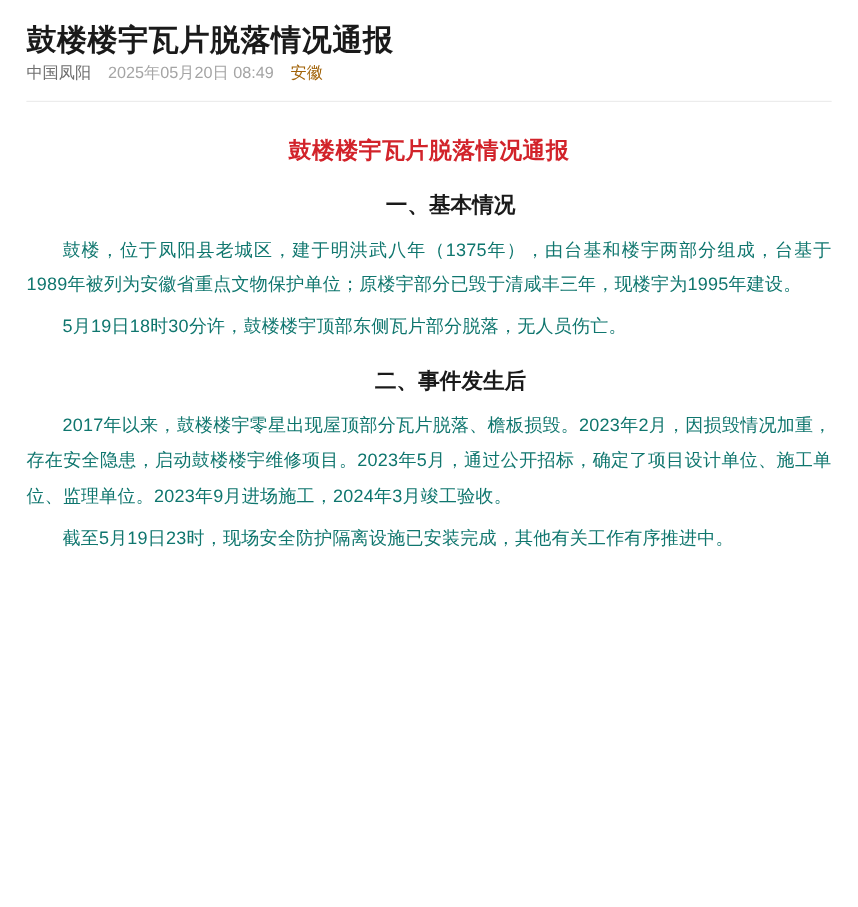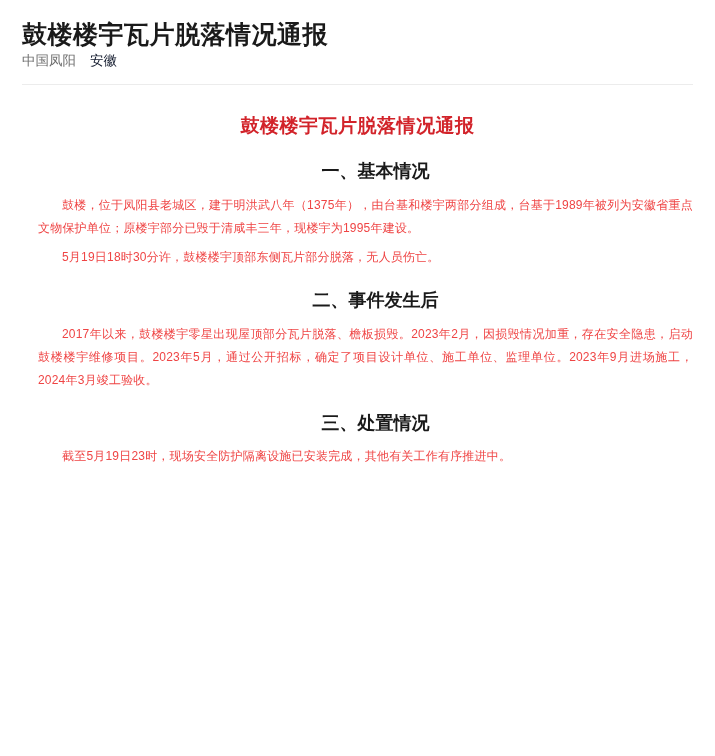--- a/index.html
+++ b/index.html
@@ -39,21 +39,21 @@
     align-items: center;
     gap: 14px;
   }
   .meta-source {
     color: #6f6f6f;
   }
   .meta-date {
     color: #a5a5a5;
   }
   .meta-region {
-    color: #0f172a;
+    color: #a16207;
   }
   .divider {
     margin-top: 14px;
     border-top: 1px solid #ececec;
     width: 100%;
   }
   .body-wrap {
     padding: 0 22px;
   }
   .doc-title {
@@ -67,38 +67,39 @@
   .section-head {
     font-weight: bold;
     font-size: 18px;
     color: #1a1a1a;
     text-indent: 2em;
     margin: 16px 0 8px 0;
     line-height: 1.6;
     text-align: center;
   }
   p.para {
-    font-size: 12px;
+    font-size: 15px;
     line-height: 1.95;
-    color: #ef4444;
-    margin: 0 0 6px 16px;
+    color: #0f766e;
+    margin: 0 0 6px 0;
     text-indent: 2em;
     text-align: justify;
     letter-spacing: 0.2px;
   }
 </style>
 </head>
 <body>
 
 <div class="page">
 
   <div class="article-header">
     <h1 class="article-title">鼓楼楼宇瓦片脱落情况通报</h1>
     <div class="meta-row">
       <span class="meta-source">中国凤阳</span>
+      <span class="meta-date">2025年05月20日 08:49</span>
       <span class="meta-region">安徽</span>
     </div>
     <div class="divider"></div>
   </div>
 
   <div class="body-wrap">
 
     <div class="doc-title">鼓楼楼宇瓦片脱落情况通报</div>
 
     <div>
@@ -106,18 +107,17 @@
       <p class="para">鼓楼，位于凤阳县老城区，建于明洪武八年（1375年），由台基和楼宇两部分组成，台基于1989年被列为安徽省重点文物保护单位；原楼宇部分已毁于清咸丰三年，现楼宇为1995年建设。</p>
       <p class="para">5月19日18时30分许，鼓楼楼宇顶部东侧瓦片部分脱落，无人员伤亡。</p>
     </div>
 
     <div>
       <div class="section-head">二、事件发生后</div>
       <p class="para">2017年以来，鼓楼楼宇零星出现屋顶部分瓦片脱落、檐板损毁。2023年2月，因损毁情况加重，存在安全隐患，启动鼓楼楼宇维修项目。2023年5月，通过公开招标，确定了项目设计单位、施工单位、监理单位。2023年9月进场施工，2024年3月竣工验收。</p>
     </div>
 
     <div>
-      <div class="section-head">三、处置情况</div>
       <p class="para">截至5月19日23时，现场安全防护隔离设施已安装完成，其他有关工作有序推进中。</p>
     </div>
 
   </div>
 </div>
 
 </body></html>

